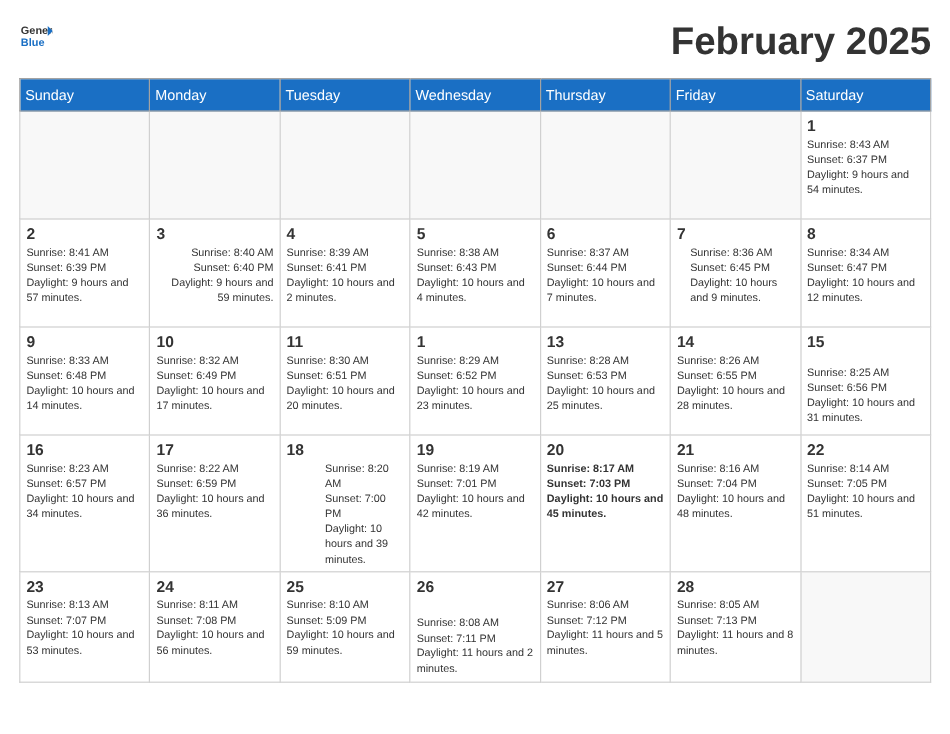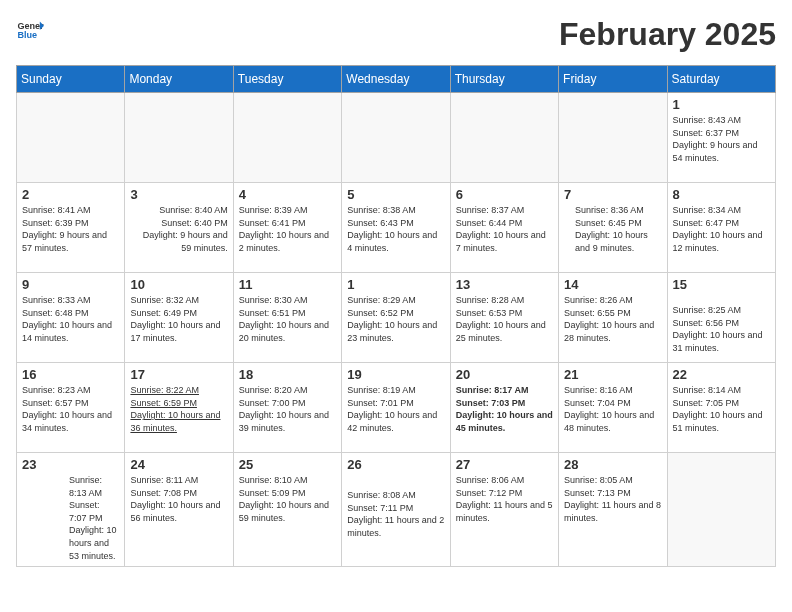--- a/index.html
+++ b/index.html
@@ -210,27 +210,27 @@
       </tr>
       <tr>
         <td>
           <span class="day-number">16</span>
           <div class="day-info" style="white-space: pre-line;">Sunrise: 8:23 AM
 Sunset: 6:57 PM
 Daylight: 10 hours and 34 minutes.</div>
         </td>
         <td>
           <span class="day-number">17</span>
-          <div class="day-info" style="white-space: pre-line; text-decoration: underline;">Sunrise: 8:22 AM
+          <div class="day-info" style="white-space: pre-line;">Sunrise: 8:22 AM
 Sunset: 6:59 PM
 Daylight: 10 hours and 36 minutes.</div>
         </td>
         <td>
           <span class="day-number">18</span>
-          <div class="day-info" style="white-space: pre-line;">Sunrise: 8:20 AM
+          <div class="day-info" style="white-space: pre-line; margin-left: 32px;">Sunrise: 8:20 AM
 Sunset: 7:00 PM
 Daylight: 10 hours and 39 minutes.</div>
         </td>
         <td>
           <span class="day-number">19</span>
           <div class="day-info" style="white-space: pre-line;">Sunrise: 8:19 AM
 Sunset: 7:01 PM
 Daylight: 10 hours and 42 minutes.</div>
         </td>
         <td>
@@ -248,21 +248,21 @@
         <td>
           <span class="day-number">22</span>
           <div class="day-info" style="white-space: pre-line;">Sunrise: 8:14 AM
 Sunset: 7:05 PM
 Daylight: 10 hours and 51 minutes.</div>
         </td>
       </tr>
       <tr>
         <td>
           <span class="day-number">23</span>
-          <div class="day-info" style="white-space: pre-line; margin-left: 47px;">Sunrise: 8:13 AM
+          <div class="day-info" style="white-space: pre-line;">Sunrise: 8:13 AM
 Sunset: 7:07 PM
 Daylight: 10 hours and 53 minutes.</div>
         </td>
         <td>
           <span class="day-number">24</span>
           <div class="day-info" style="white-space: pre-line;">Sunrise: 8:11 AM
 Sunset: 7:08 PM
 Daylight: 10 hours and 56 minutes.</div>
         </td>
         <td>

